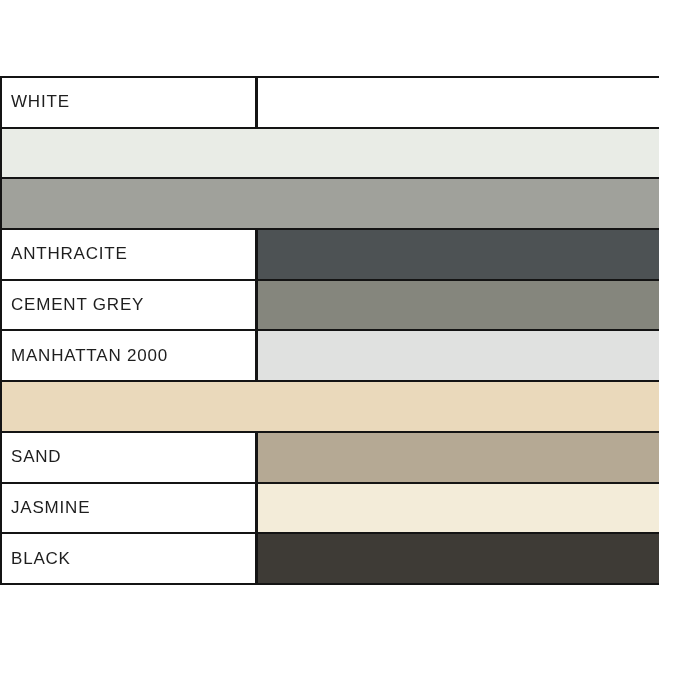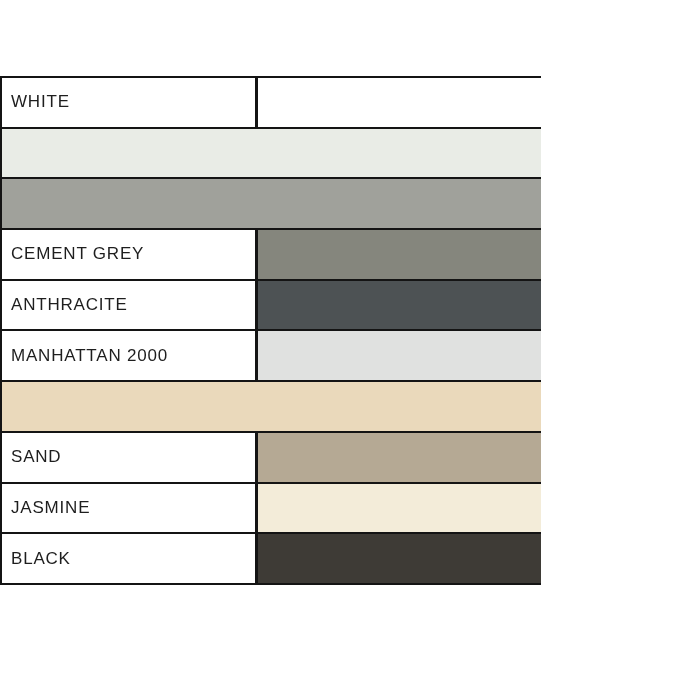--- a/index.html
+++ b/index.html
@@ -3,21 +3,21 @@
 <meta charset="utf-8">
 <style>
   html, body {
     margin: 0;
     padding: 0;
     background: #ffffff;
     font-family: "Liberation Sans", "DejaVu Sans", sans-serif;
   }
   .page {
     position: relative;
-    width: 541px;
+    width: 659px;
     height: 675px;
     background: #ffffff;
     overflow: hidden;
   }
   .swatch-table {
     position: absolute;
     top: 76px;
     left: 0;
     width: 675px;
     border-top: 2px solid #141414;
@@ -66,30 +66,30 @@
   <div class="swatch-row">
     <div class="swatch-cell" style="background: rgb(233, 236, 230);"></div>
   </div>
 
   <div class="swatch-row">
     <div class="swatch-cell" style="background: rgb(160, 161, 155);"></div>
   </div>
 
   <div class="swatch-row">
     <div class="name-cell">
-      <span>CEMENT GREY</span>
+      <span>ANTHRACITE</span>
     </div>
-    <div class="swatch-cell" style="background: rgb(133, 134, 125);"></div>
+    <div class="swatch-cell" style="background: rgb(77, 82, 84);"></div>
   </div>
 
   <div class="swatch-row">
     <div class="name-cell">
-      <span>ANTHRACITE</span>
+      <span>CEMENT GREY</span>
     </div>
-    <div class="swatch-cell" style="background: rgb(77, 82, 84);"></div>
+    <div class="swatch-cell" style="background: rgb(133, 134, 125);"></div>
   </div>
 
   <div class="swatch-row">
     <div class="name-cell">
       <span>MANHATTAN 2000</span>
     </div>
     <div class="swatch-cell" style="background: rgb(224, 225, 224);"></div>
   </div>
 
   <div class="swatch-row">

